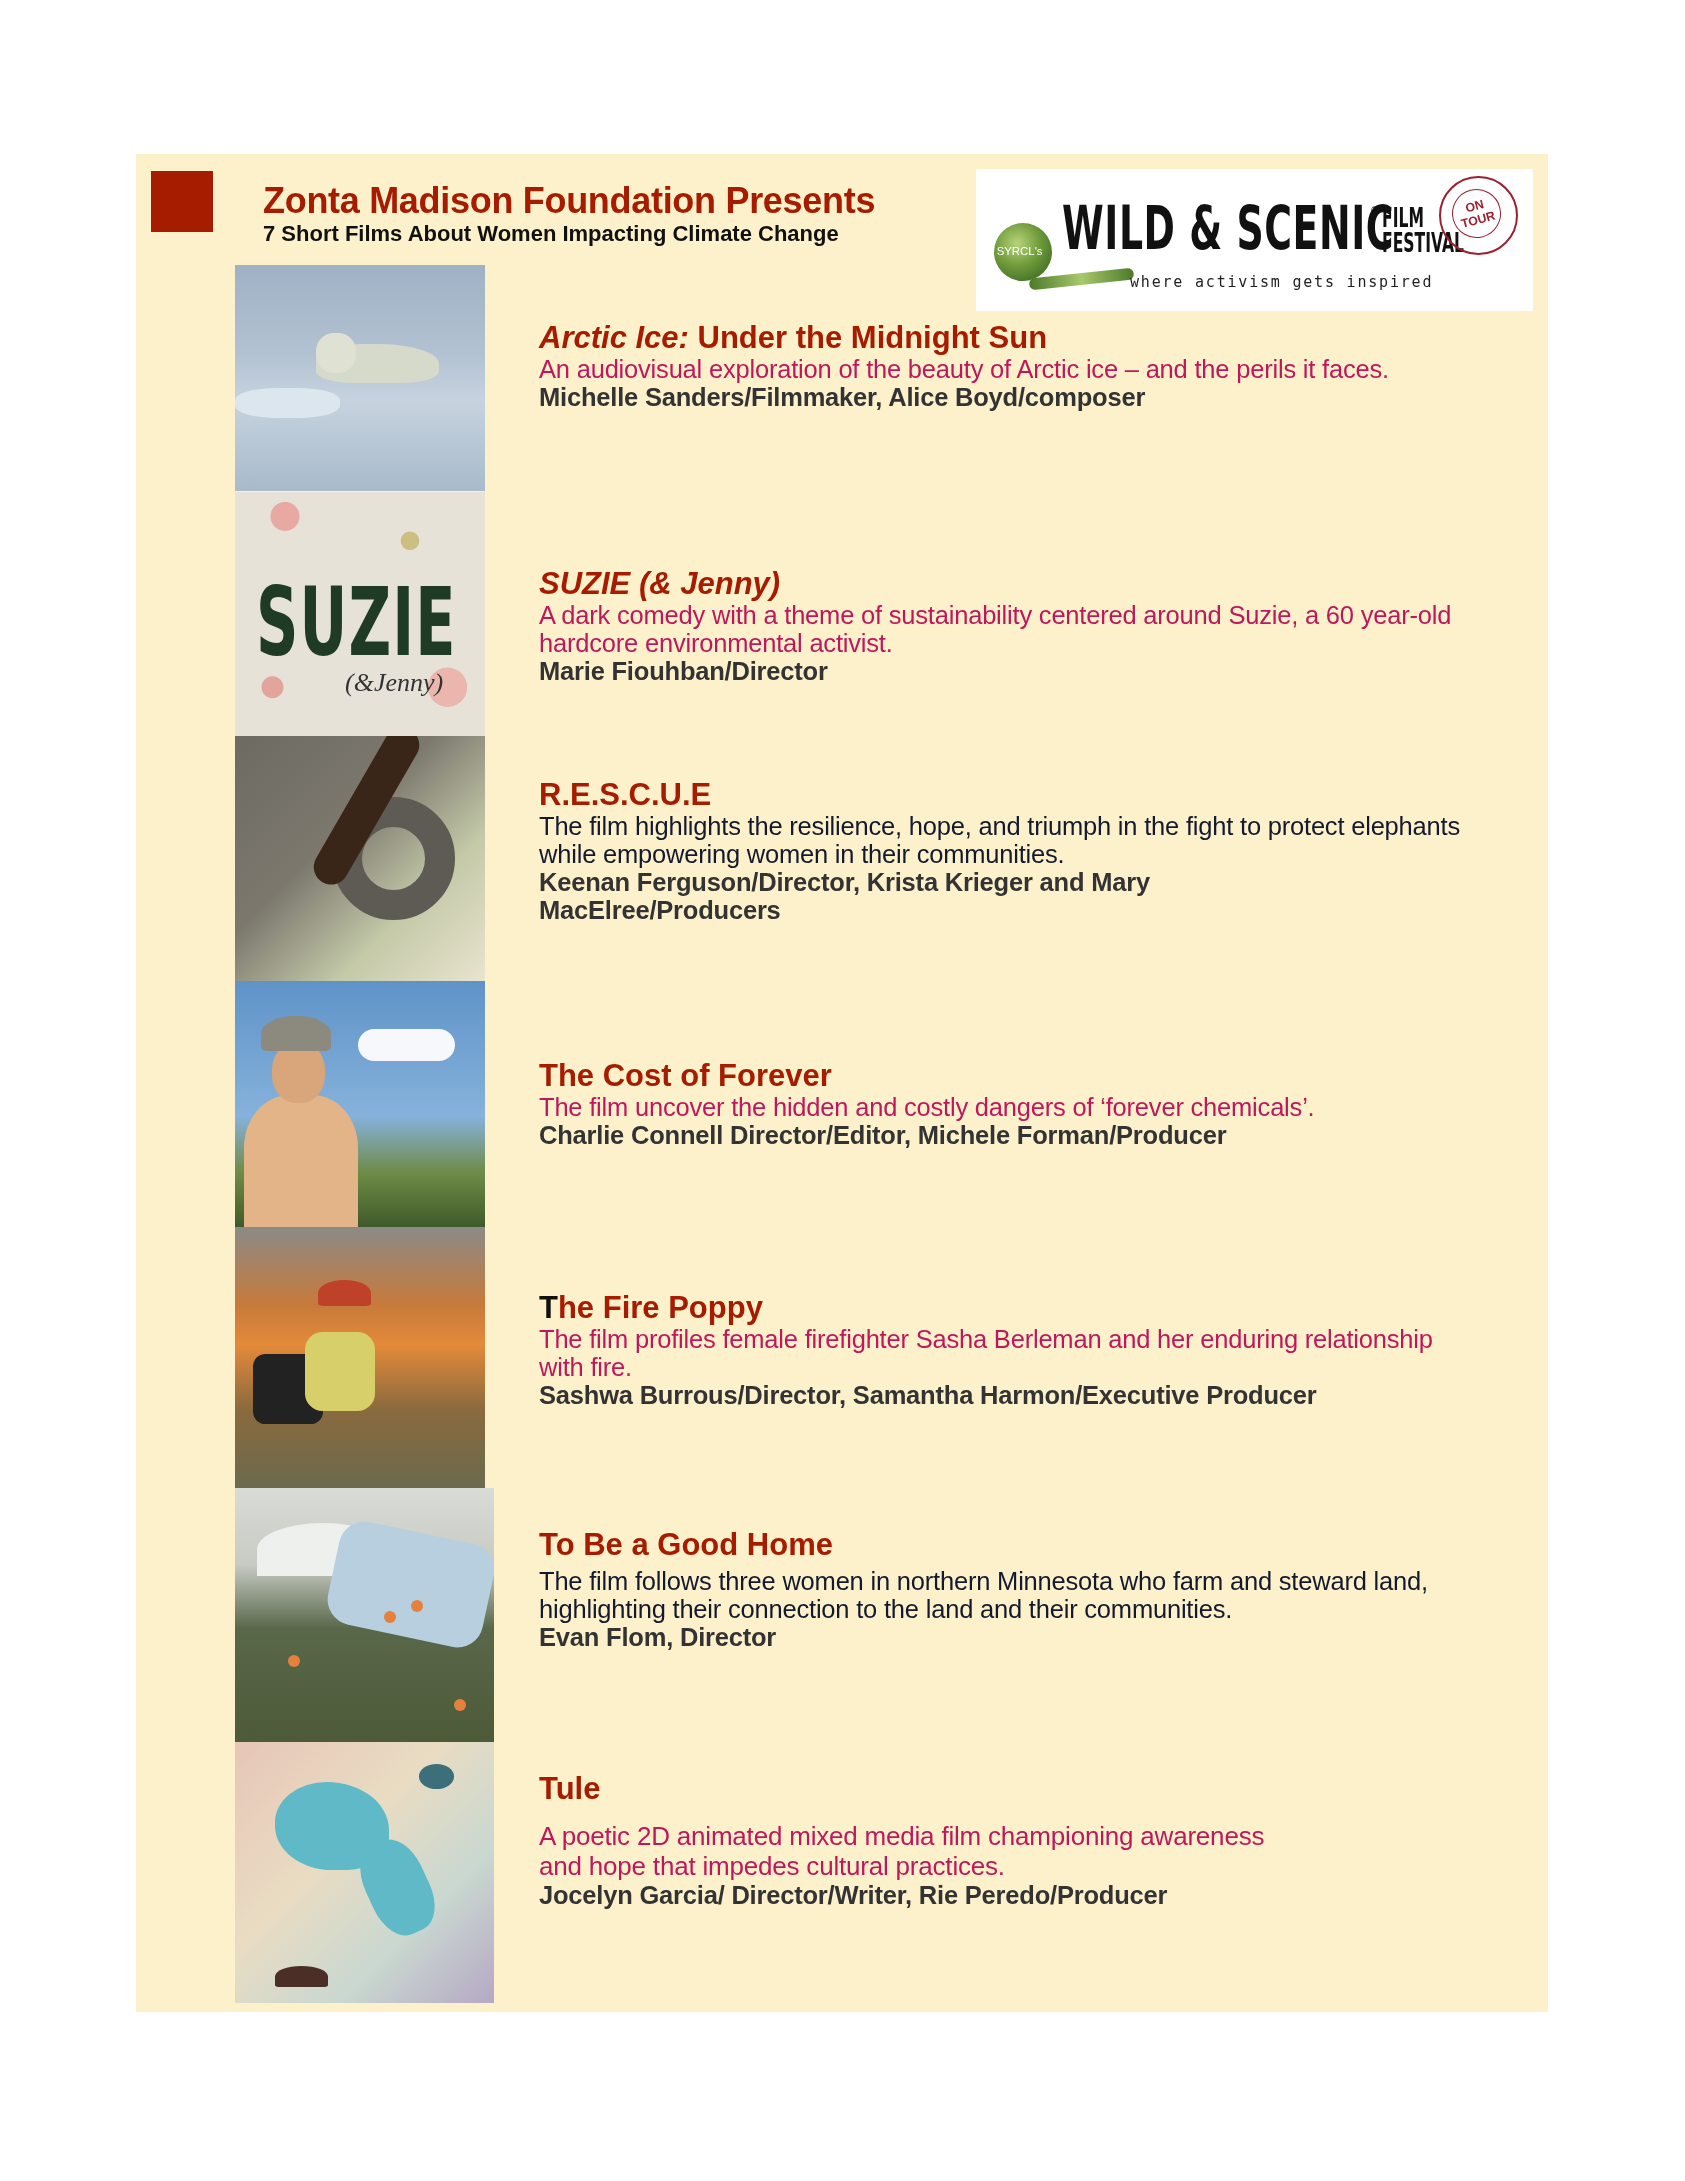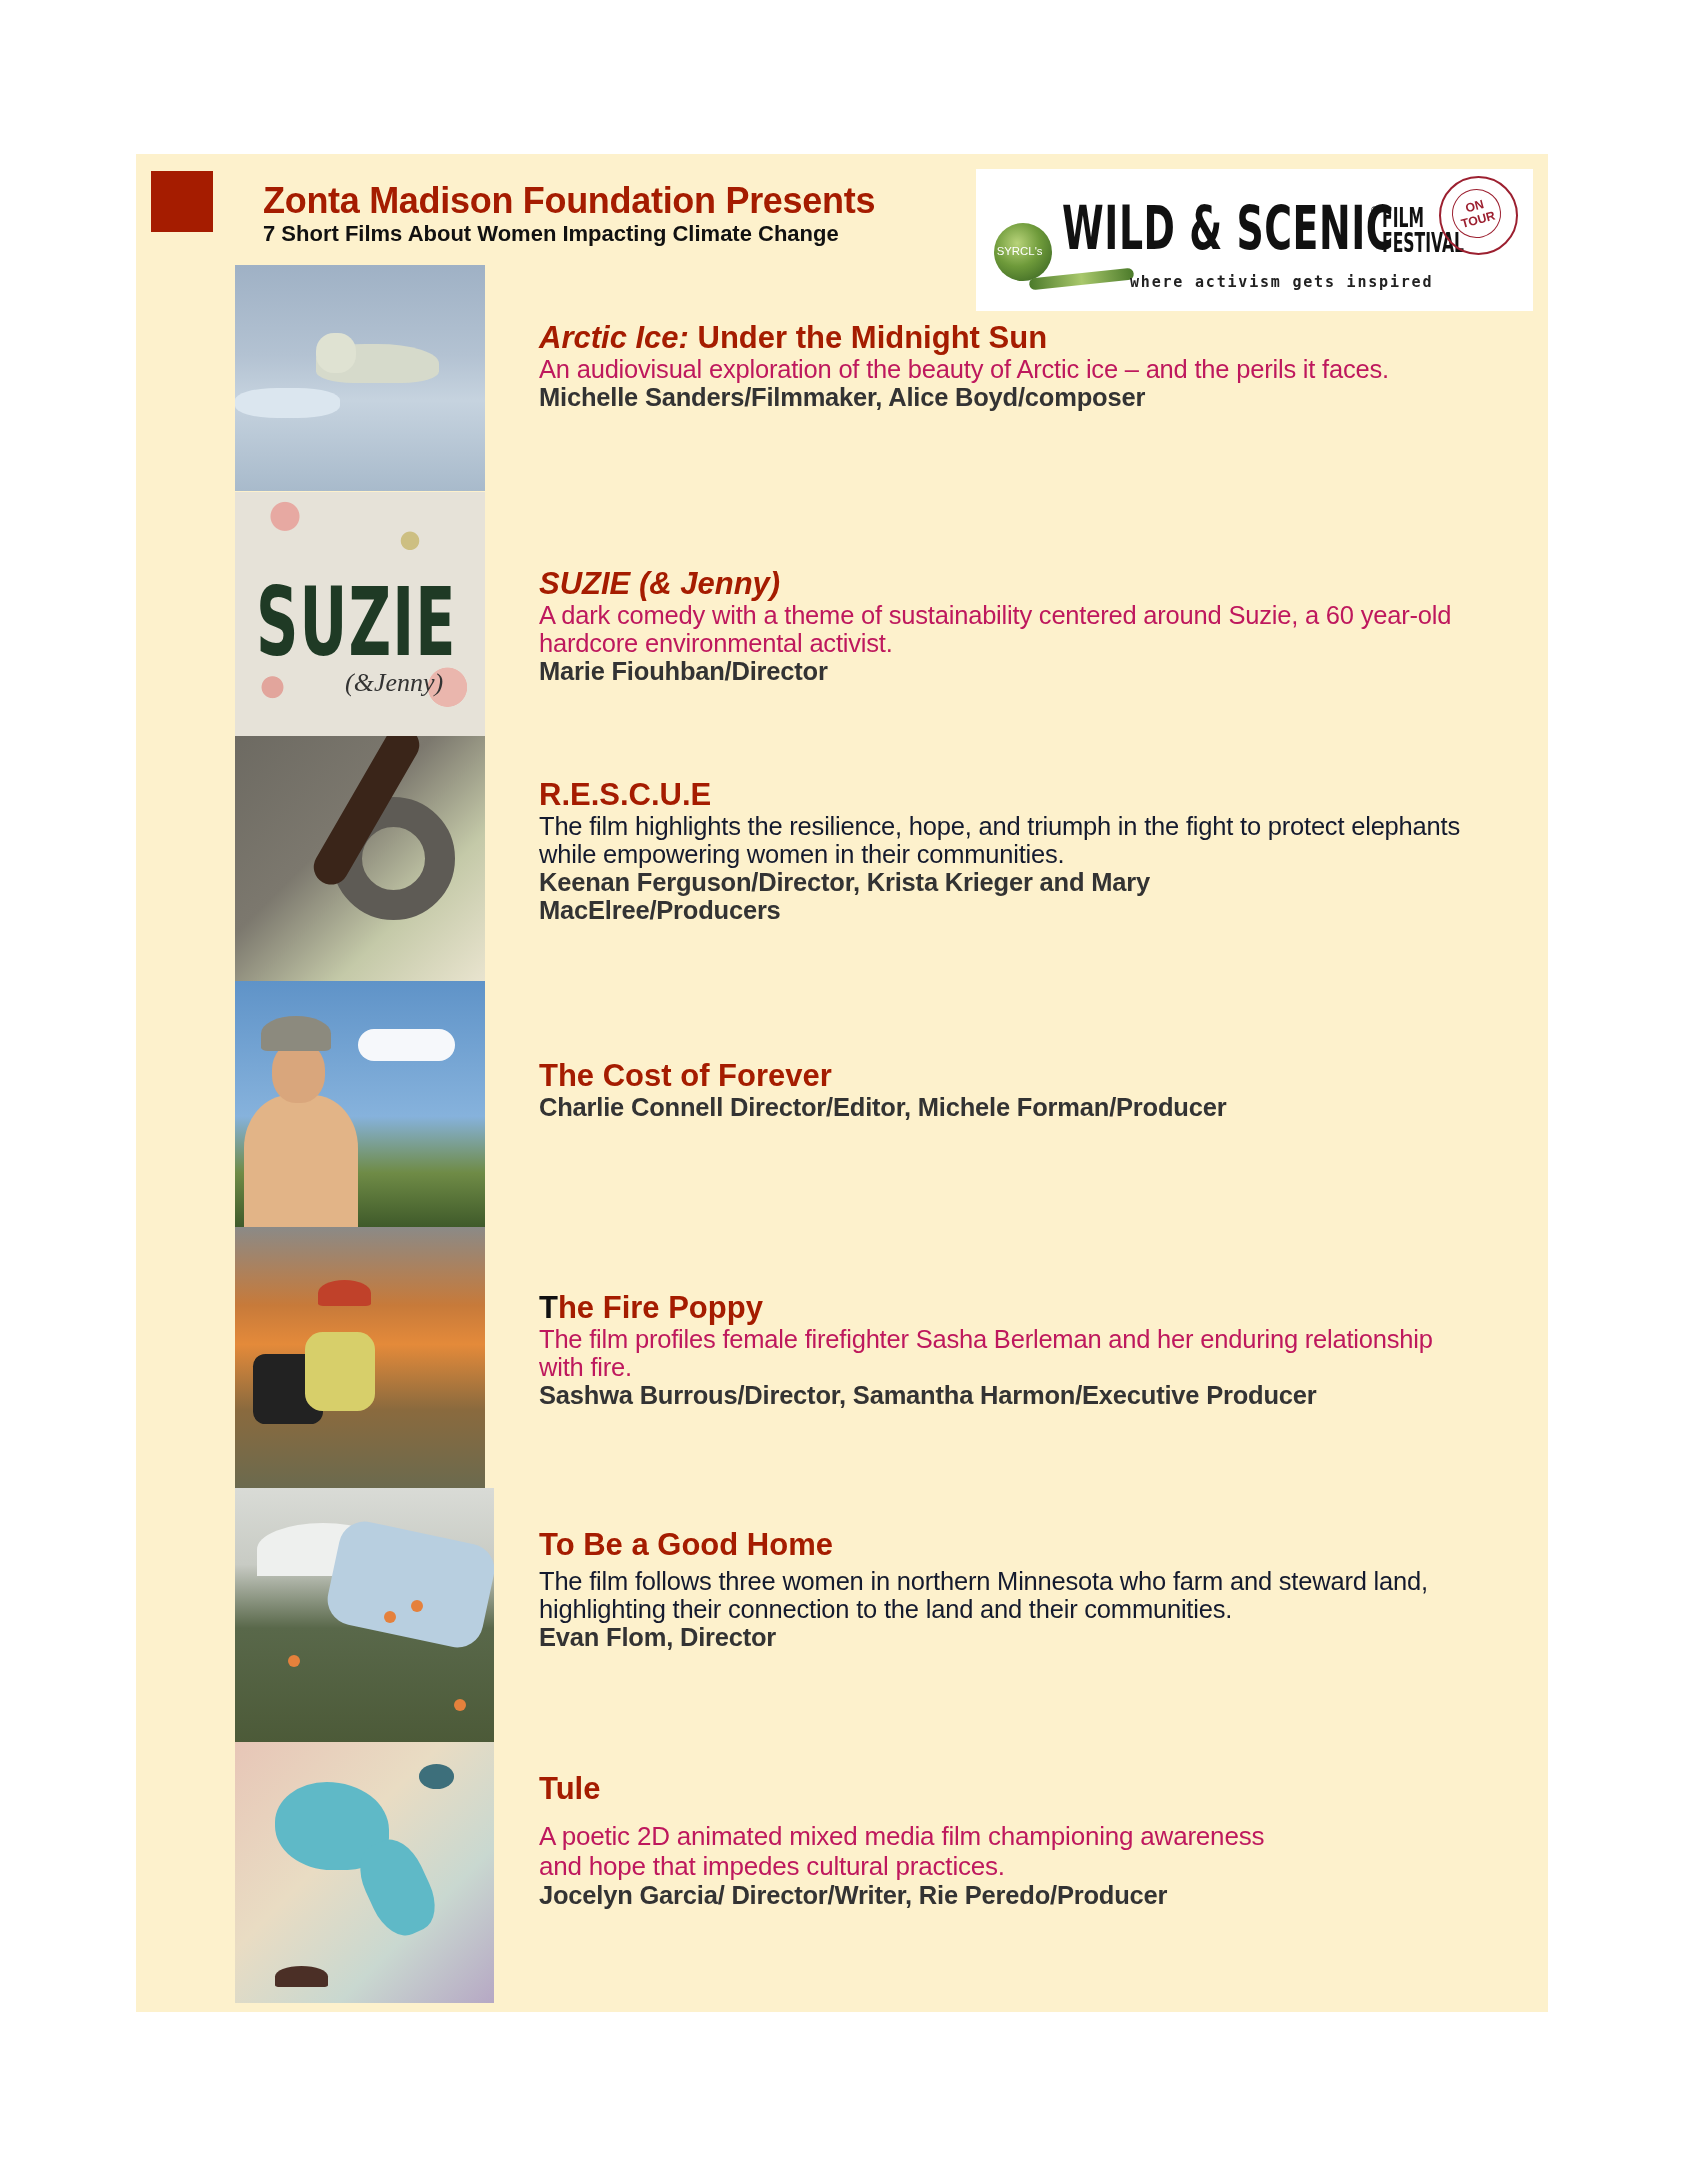--- a/index.html
+++ b/index.html
@@ -16,21 +16,21 @@
     .logo .ribbon { position: absolute; left: 53px; top: 104px; width: 105px; height: 12.3px; border-radius: 7px;
       background: linear-gradient(90deg, #4b7a2a, #a9c86c, #4b7a2a); transform: rotate(-6deg); }
     .logo .brand { position: absolute; left: 86px; top: 28px; font-family: "DejaVu Sans", sans-serif; font-weight: bold; font-size: 61px; color: #111;
       transform: scaleX(0.62); transform-origin: left top; letter-spacing: 0.9px; white-space: nowrap; line-height: 1; }
     .logo .reg { position: absolute; left: 395px; top: 35px; font-size: 10.5px; color: #111; }
     .logo .film { position: absolute; left: 406px; top: 37px; font-family: "DejaVu Sans", sans-serif; font-weight: bold; font-size: 26px; color: #111;
       transform: scaleX(0.6); transform-origin: left top; line-height: 0.95; white-space: nowrap; }
     .logo .stamp { position: absolute; left: 463px; top: 7px; width: 75px; height: 75px; border: 2.6px solid #9c2030; border-radius: 50%; }
     .logo .stamp-inner { position: absolute; left: 10.5px; top: 10.5px; width: 49px; height: 49px; border: 1.8px solid #9c2030; border-radius: 50%;
       color: #9c2030; font-size: 12.3px; font-weight: bold; text-align: center; line-height: 14px; padding-top: 8.8px; box-sizing: border-box; transform: rotate(-15deg); }
-    .logo .tagline { position: absolute; left: 154px; top: 104px; font-family: "DejaVu Sans Mono", monospace; font-weight: bold; font-size: 15px; color: #222; letter-spacing: 1.8px; white-space: nowrap; text-align: right; }
+    .logo .tagline { position: absolute; left: 154px; top: 104px; font-family: "DejaVu Sans Mono", monospace; font-weight: normal; font-size: 15px; color: #222; letter-spacing: 1.8px; white-space: nowrap; text-align: right; }
 
     .thumb { position: absolute; left: 235px; width: 250px; overflow: hidden; }
     .t-arctic { top: 265px; height: 226px; background: linear-gradient(180deg, #9fb1c5 0%, #b3c2d2 40%, #c6d3df 60%, #a8bacb 100%); }
     .t-arctic .bear { position: absolute; left: 81px; top: 79px; width: 123px; height: 39px; border-radius: 40% 50% 30% 30%; background: #d6dacb; }
     .t-arctic .head { position: absolute; left: 81px; top: 68px; width: 40px; height: 40px; border-radius: 45%; background: #dfe2d2; }
     .t-arctic .floe { position: absolute; left: 0; top: 123px; width: 105px; height: 30px; border-radius: 40%; background: #dbe6ef; }
     .t-suzie { top: 492px; height: 244px; background: #e6e2d8;
       background-image: radial-gradient(circle at 20% 10%, #e7a9a2 0 14px, transparent 15px), radial-gradient(circle at 85% 80%, #eab6ad 0 19.3px, transparent 20px),
       radial-gradient(circle at 70% 20%, #cdbf82 0 8.8px, transparent 9.7px), radial-gradient(circle at 15% 80%, #e2a59c 0 10.5px, transparent 11.4px); }
     .t-suzie .suzie-word { position: absolute; left: 21px; top: 83px; font-family: "DejaVu Sans", sans-serif; font-weight: bold; font-size: 95px; color: #1f3a25;
@@ -146,20 +146,21 @@
 </div>
 
 <div class="film" style="top:777px">
   <div class="film-title">R.E.S.C.U.E</div>
   <div class="film-desc navy" style="width:966px">The film highlights the resilience, hope, and triumph in the fight to protect elephants while empowering women in their communities.</div>
   <div class="film-credit" style="width:746px">Keenan Ferguson/Director, Krista Krieger and Mary MacElree/Producers</div>
 </div>
 
 <div class="film" style="top:1058px">
   <div class="film-title">The Cost of Forever</div>
+  <div class="film-desc">The film uncover the hidden and costly dangers of ‘forever chemicals’.</div>
   <div class="film-credit">Charlie Connell Director/Editor, Michele Forman/Producer</div>
 </div>
 
 <div class="film" style="top:1290px">
   <div class="film-title"><span class="first">T</span><span>he Fire Poppy</span></div>
   <div class="film-desc" style="width:913px">The film profiles female firefighter Sasha Berleman and her enduring relationship with fire.</div>
   <div class="film-credit">Sashwa Burrous/Director, Samantha Harmon/Executive Producer</div>
 </div>
 
 <div class="film" style="top:1527px">

